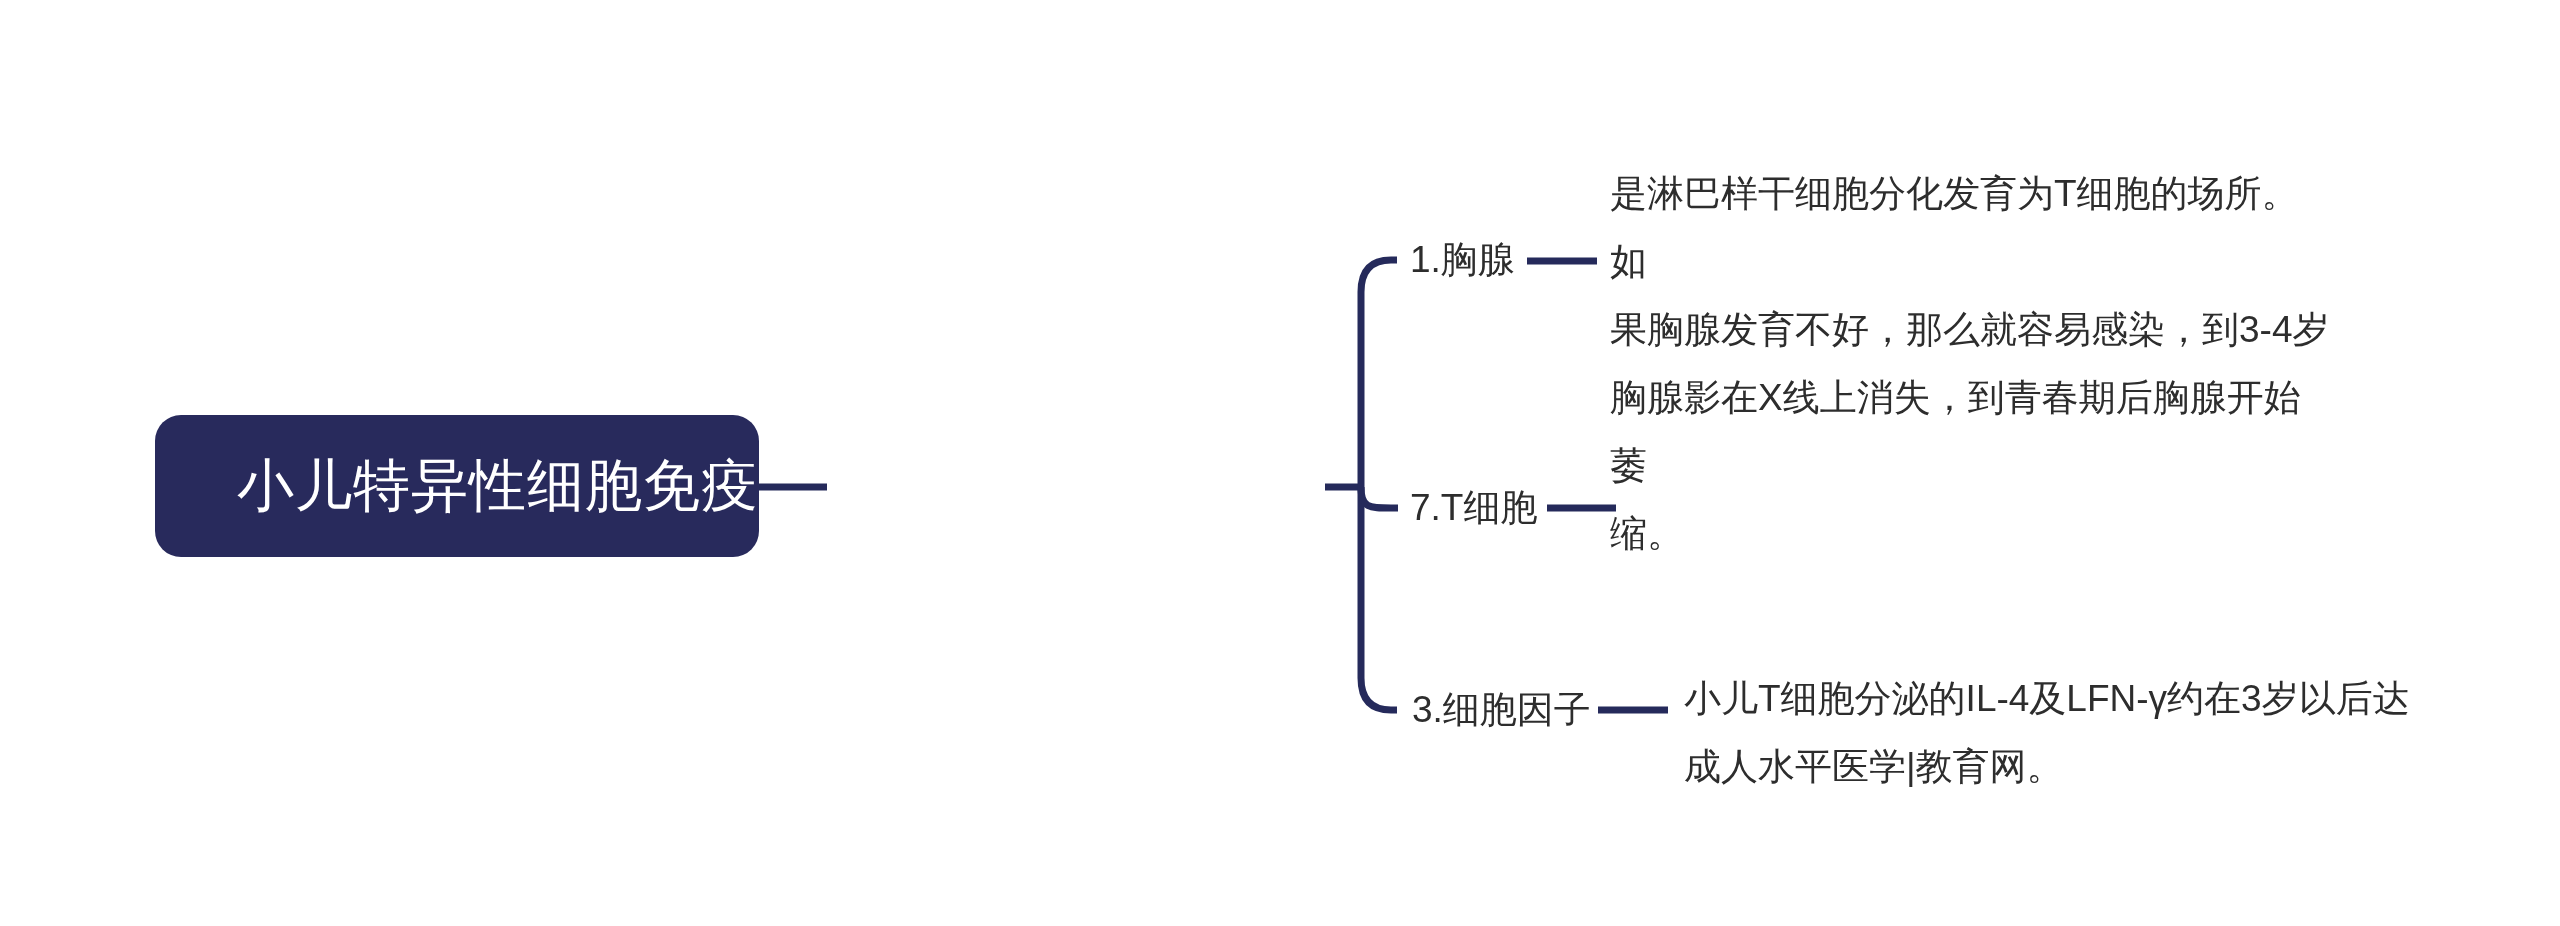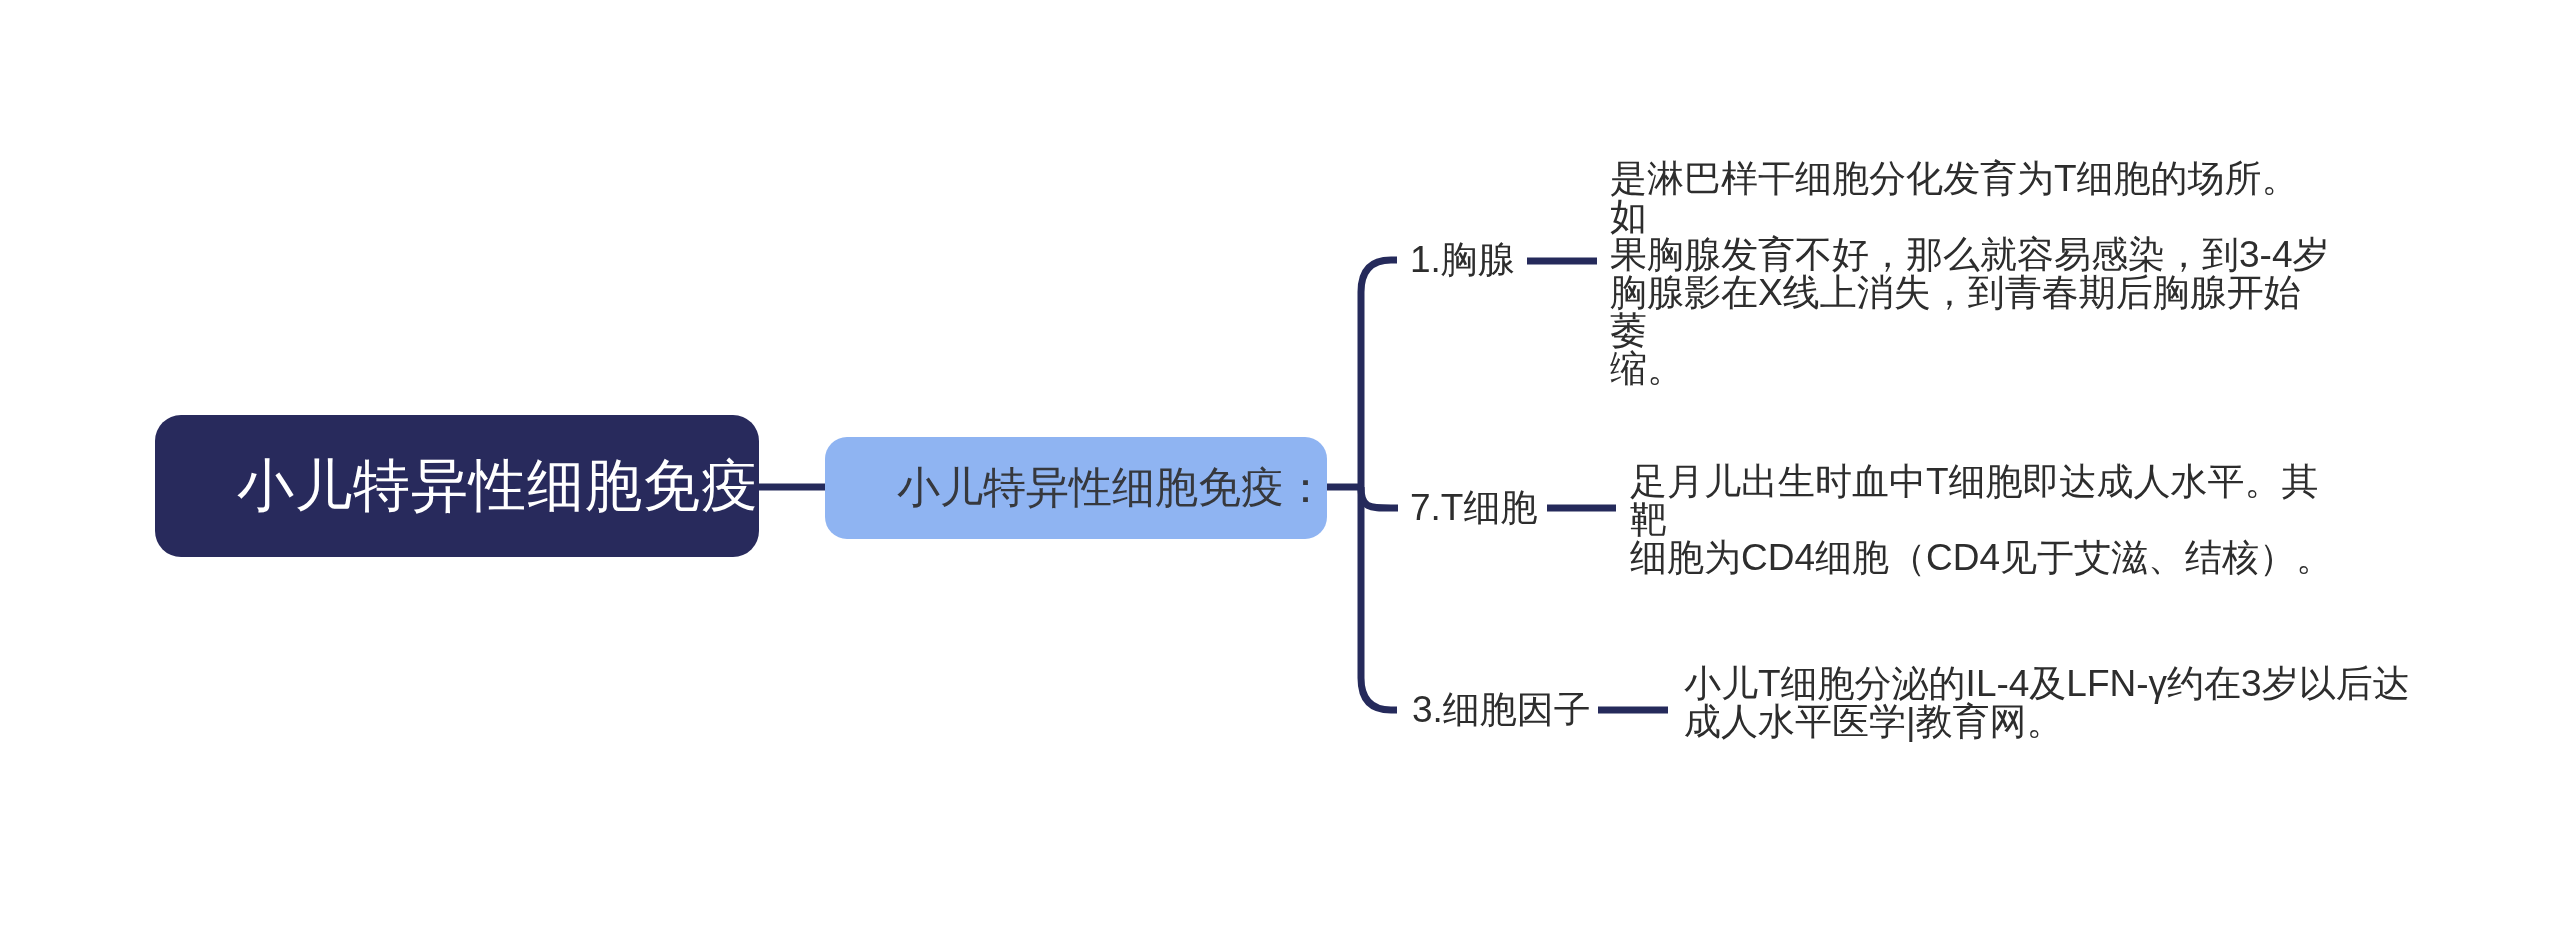--- a/index.html
+++ b/index.html
@@ -56,21 +56,21 @@
     position: absolute;
     transform: translateY(-50%);
     color: #2d2d2d;
     font-size: 37px;
     white-space: nowrap;
   }
   .branch-desc {
     position: absolute;
     color: #2d2d2d;
     font-size: 37px;
-    line-height: 38px;
+    line-height: 68px;
     white-space: pre-line;
   }
   #label-1 { left: 1410px; top: 260px; }
   #label-2 { left: 1410px; top: 508px; }
   #label-3 { left: 1412px; top: 710px; }
   #desc-1  { left: 1610px; top: 160px; width: 720px; }
   #desc-2  { left: 1630px; top: 463px; width: 720px; }
   #desc-3  { left: 1684px; top: 665px; width: 730px; }
 </style>
 </head>
@@ -94,31 +94,26 @@
       <path d="M 1547 508 H 1616"></path>
 
       <path d="M 1598 710 H 1668"></path>
     </g>
   </svg>
 
   <div class="node root-node">
     <span>小儿特异性细胞免疫</span>
   </div>
 
-  <div class="node center-node">
-    <span>小儿特异性细胞免疫：</span>
-  </div>
 
   <div class="branch-label" id="label-1">1.胸腺</div>
   <div class="branch-desc" id="desc-1">是淋巴样干细胞分化发育为T细胞的场所。如
 果胸腺发育不好，那么就容易感染，到3-4岁
 胸腺影在X线上消失，到青春期后胸腺开始萎
 缩。</div>
 
   <div class="branch-label" id="label-2">7.T细胞</div>
-  <div class="branch-desc" id="desc-2">足月儿出生时血中T细胞即达成人水平。其靶
-细胞为CD4细胞（CD4见于艾滋、结核）。</div>
 
   <div class="branch-label" id="label-3">3.细胞因子</div>
   <div class="branch-desc" id="desc-3">小儿T细胞分泌的IL-4及LFN-γ约在3岁以后达
 成人水平医学|教育网。</div>
 
 </div>
 
 </body></html>

